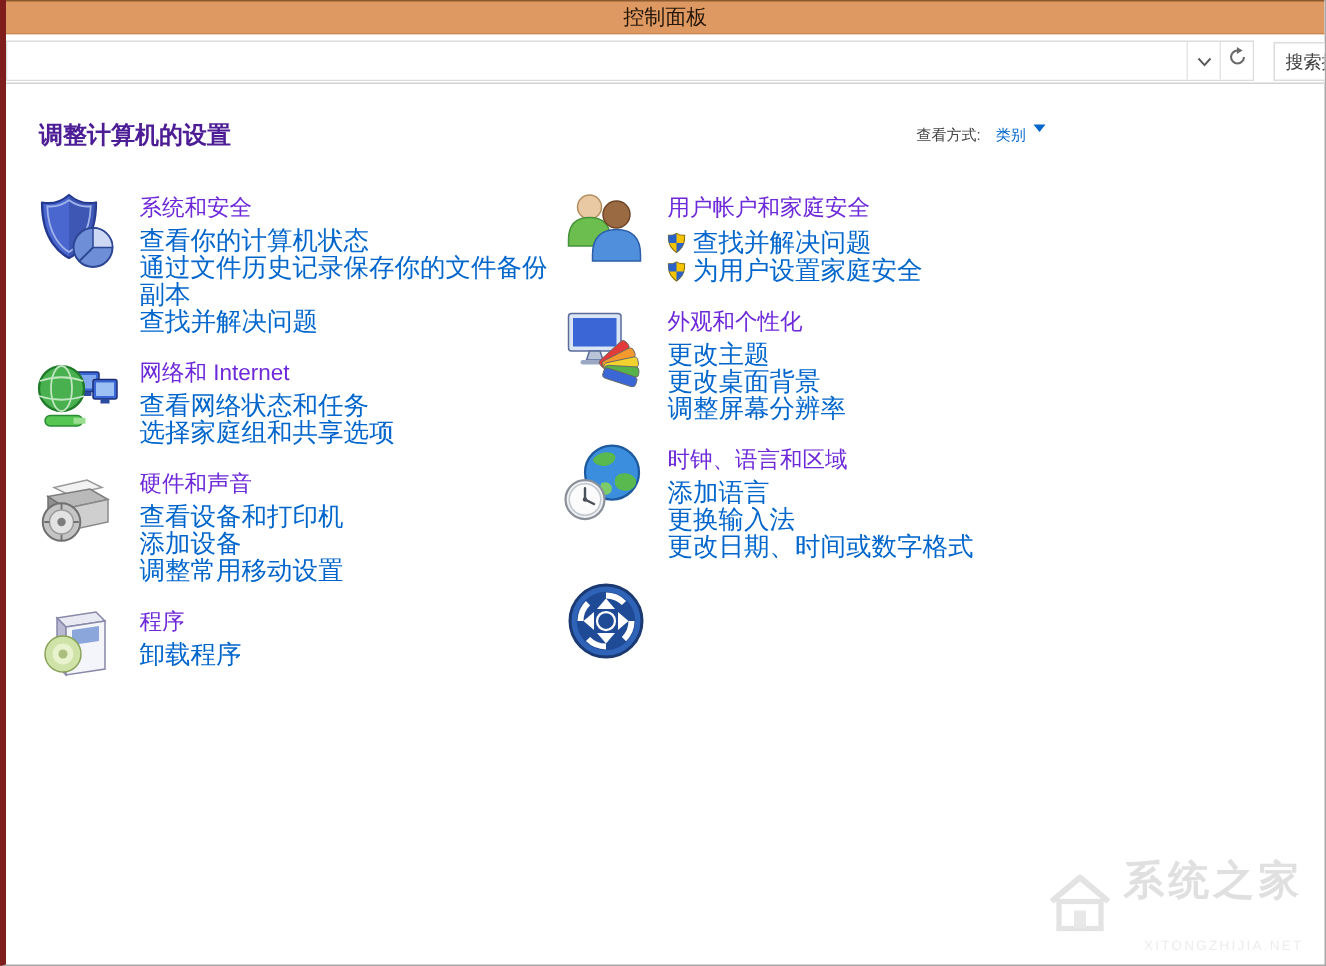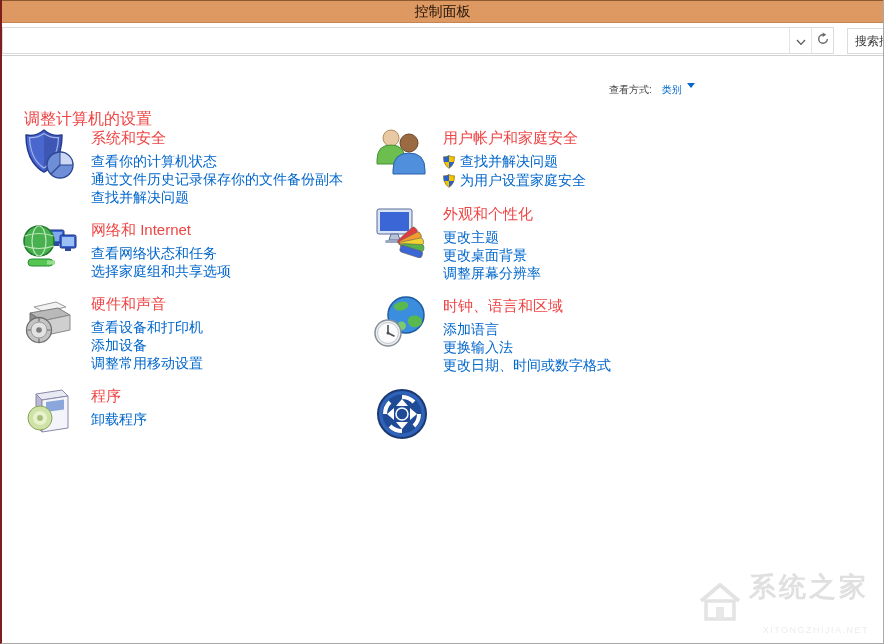--- a/index.html
+++ b/index.html
@@ -1,20 +1,20 @@
 <!DOCTYPE html>
 <html><head>
 <meta charset="utf-8">
 <style>
   * { margin:0; padding:0; box-sizing:border-box; }
   html,body { width:884px; height:644px; }
   body { font-family:"Liberation Sans","DejaVu Sans",sans-serif; background:#fff; overflow:hidden; }
   .window {
     position:relative; width:884px; height:644px; background:#fff;
-    border-left:2px solid #7f1d1d; border-right:1px solid #a8a8a8; border-bottom:1px solid #a8a8a8;
+    border-left:4px solid #7f1d1d; border-right:1px solid #a8a8a8; border-bottom:1px solid #a8a8a8;
     overflow:hidden;
   }
   
   .titlebar {
     height:23px; background:#dd9961;
     border-top:1px solid #8c5a2e; border-bottom:1px solid #c9854f;
     display:flex; align-items:center; justify-content:center;
     font-size:14px; color:#241408;
   }
   
@@ -25,33 +25,33 @@
     display:flex; align-items:stretch; justify-content:flex-end;
   }
   .addr-input { flex:1; border:none; outline:none; font-size:12px; padding:0 8px; color:#333; font-family:inherit; }
   .addr-btn { width:22px; display:flex; align-items:center; justify-content:center; border-left:1px solid #e6e6e6; cursor:pointer; background:#fff; }
   .searchbox {
     position:absolute; left:845px; top:5px; width:150px; height:26px;
     border:1px solid #dcdcdc; padding:0 7px; font-size:12px; color:#333; font-family:inherit; outline:none;
   }
   .searchbox::placeholder { color:#3c3c3c; opacity:1; }
   
-  .page-title { position:absolute; left:22px; top:80px; font-size:16px; font-weight:normal; color:#ef4444;margin-top:29px; }
+  .page-title { position:absolute; left:22px; top:80px; font-size:16px; font-weight:bold; color:#4c1d95; }
   .viewby { position:absolute; left:607px; top:83px; font-size:10px; color:#444; display:flex; align-items:center; }
   .viewby .vb-link { color:#0066cc; margin-left:10px; cursor:pointer; display:flex; align-items:flex-start; }
   .viewby .caret { display:inline-block; margin-left:5px; width:0; height:0; border-left:4px solid transparent; border-right:4px solid transparent; border-top:5px solid #0066cc; }
   
   .columns { position:absolute; left:20px; top:126px; display:flex; }
   .col { width:352px; }
   .category { display:flex; margin-bottom:12px; }
   .cat-icon { width:56px; height:56px; flex:none; margin-right:13px; cursor:pointer; }
   .cat-icon svg { display:block; }
   .cat-text { padding-top:3px; }
-  .cat-title { display:block; font-size:15px; color:#ef4444; text-decoration:none; margin-bottom:4px; cursor:pointer; }
-  .cat-link { display:flex; align-items:center; font-size:14px; color:#0066cc; text-decoration:none; line-height:18px; cursor:pointer; }
+  .cat-title { display:block; font-size:15px; color:#6d28d9; text-decoration:none; margin-bottom:4px; cursor:pointer; }
+  .cat-link { display:flex; align-items:center; font-size:17px; color:#0066cc; text-decoration:none; line-height:18px; cursor:pointer; }
   .cat-link .uac { display:inline-flex; margin-right:5px; line-height:0; }
   .cat-link.with-shield { line-height:19px; }
   
   .watermark { position:absolute; right:14px; bottom:8px; display:flex; align-items:center; color:#dedede; }
   .wm-house { margin-right:6px; opacity:.9; }
   .wm-textcol { display:flex; flex-direction:column; align-items:flex-end;gap:24px; }
   .wm-main { font-size:27px; font-weight:bold; color:#e0e0e0; letter-spacing:3px; line-height:28px; }
   .wm-sub { font-size:9px; color:#ececec; letter-spacing:1.5px; }
 </style>
 </head>

